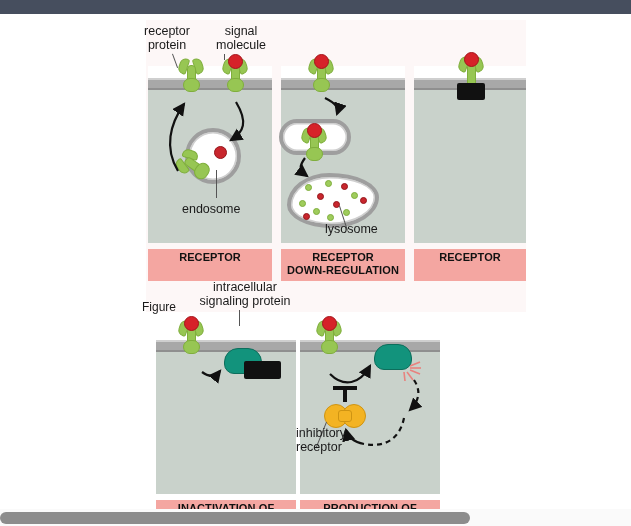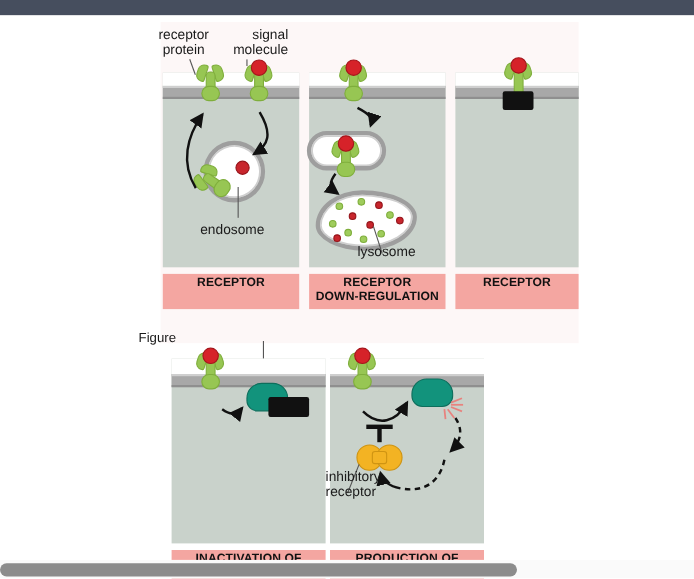--- a/index.html
+++ b/index.html
@@ -190,20 +190,21 @@
   }
 
   .fig-word {
     position: absolute;
     font-size: 12px;
     color: #1a1a1a;
   }
   .clip-fig {
     position: absolute;
     overflow: hidden;
+    margin-left: 16px;
   }
 
   svg.arrows { position: absolute; left:0; top:0; overflow: visible; }
 </style>
 </head>
 <body>
 
 <div class="topbar"></div>
 
 <div class="page-canvas">
@@ -249,21 +250,21 @@
       <path d="M88,36 C100,56 96,66 83,74" stroke="#111" stroke-width="2.2" fill="none" marker-end="url(#ah1)"></path>
     </svg>
 
     <div class="leader" style="left:68px; top:104px; width:1.3px; height:28px;"></div>
   </div>
 
   <div class="lead-label center" style="left:128px; top:10px; width:78px;">receptor
 protein</div>
   <div class="leader" style="left:172px; top:40px; width:1.3px; height:15px; transform: rotate(-20deg);"></div>
 
-  <div class="lead-label center" style="left:188px; top:10px; width:74px;text-align:right;">signal
+  <div class="lead-label center" style="left:204px; top:10px; width:74px;">signal
 molecule</div>
   <div class="leader" style="left:224px; top:40px; width:1.3px; height:6px;"></div>
 
   <div class="lead-label" style="left:182px; top:188px;">endosome</div>
 
   <div class="caption" style="left:148px; top:235px; width:124px; height:32px;">
     <div>RECEPTOR</div>
   </div>
 
   <div class="panel" style="left:281px; top:52px; width:124px; height:177px;">
@@ -335,20 +336,22 @@
   </div>
 
   <div class="caption" style="left:414px; top:235px; width:112px; height:32px;">
     <div>RECEPTOR</div>
   </div>
 
   <div class="clip-fig" style="left:126px; top:286px; width:42px; height:18px;">
     <div class="fig-word" style="left:0; top:0;">Figure</div>
   </div>
 
+  <div class="lead-label center" style="left:180px; top:266px; width:130px;">intracellular
+signaling protein</div>
   <div class="leader" style="left:239px; top:296px; width:1.3px; height:46px;"></div>
 
   <div class="panel" style="left:156px; top:312px; width:140px; height:168px;">
     <div class="membrane" style="top:14px;"></div>
     <div class="white-above" style="height:14px;"></div>
 
     <div class="receptor" style="left:22px; top:-12px;">
       <div class="arm-l"></div>
       <div class="arm-r"></div>
       <div class="ligand"></div>

